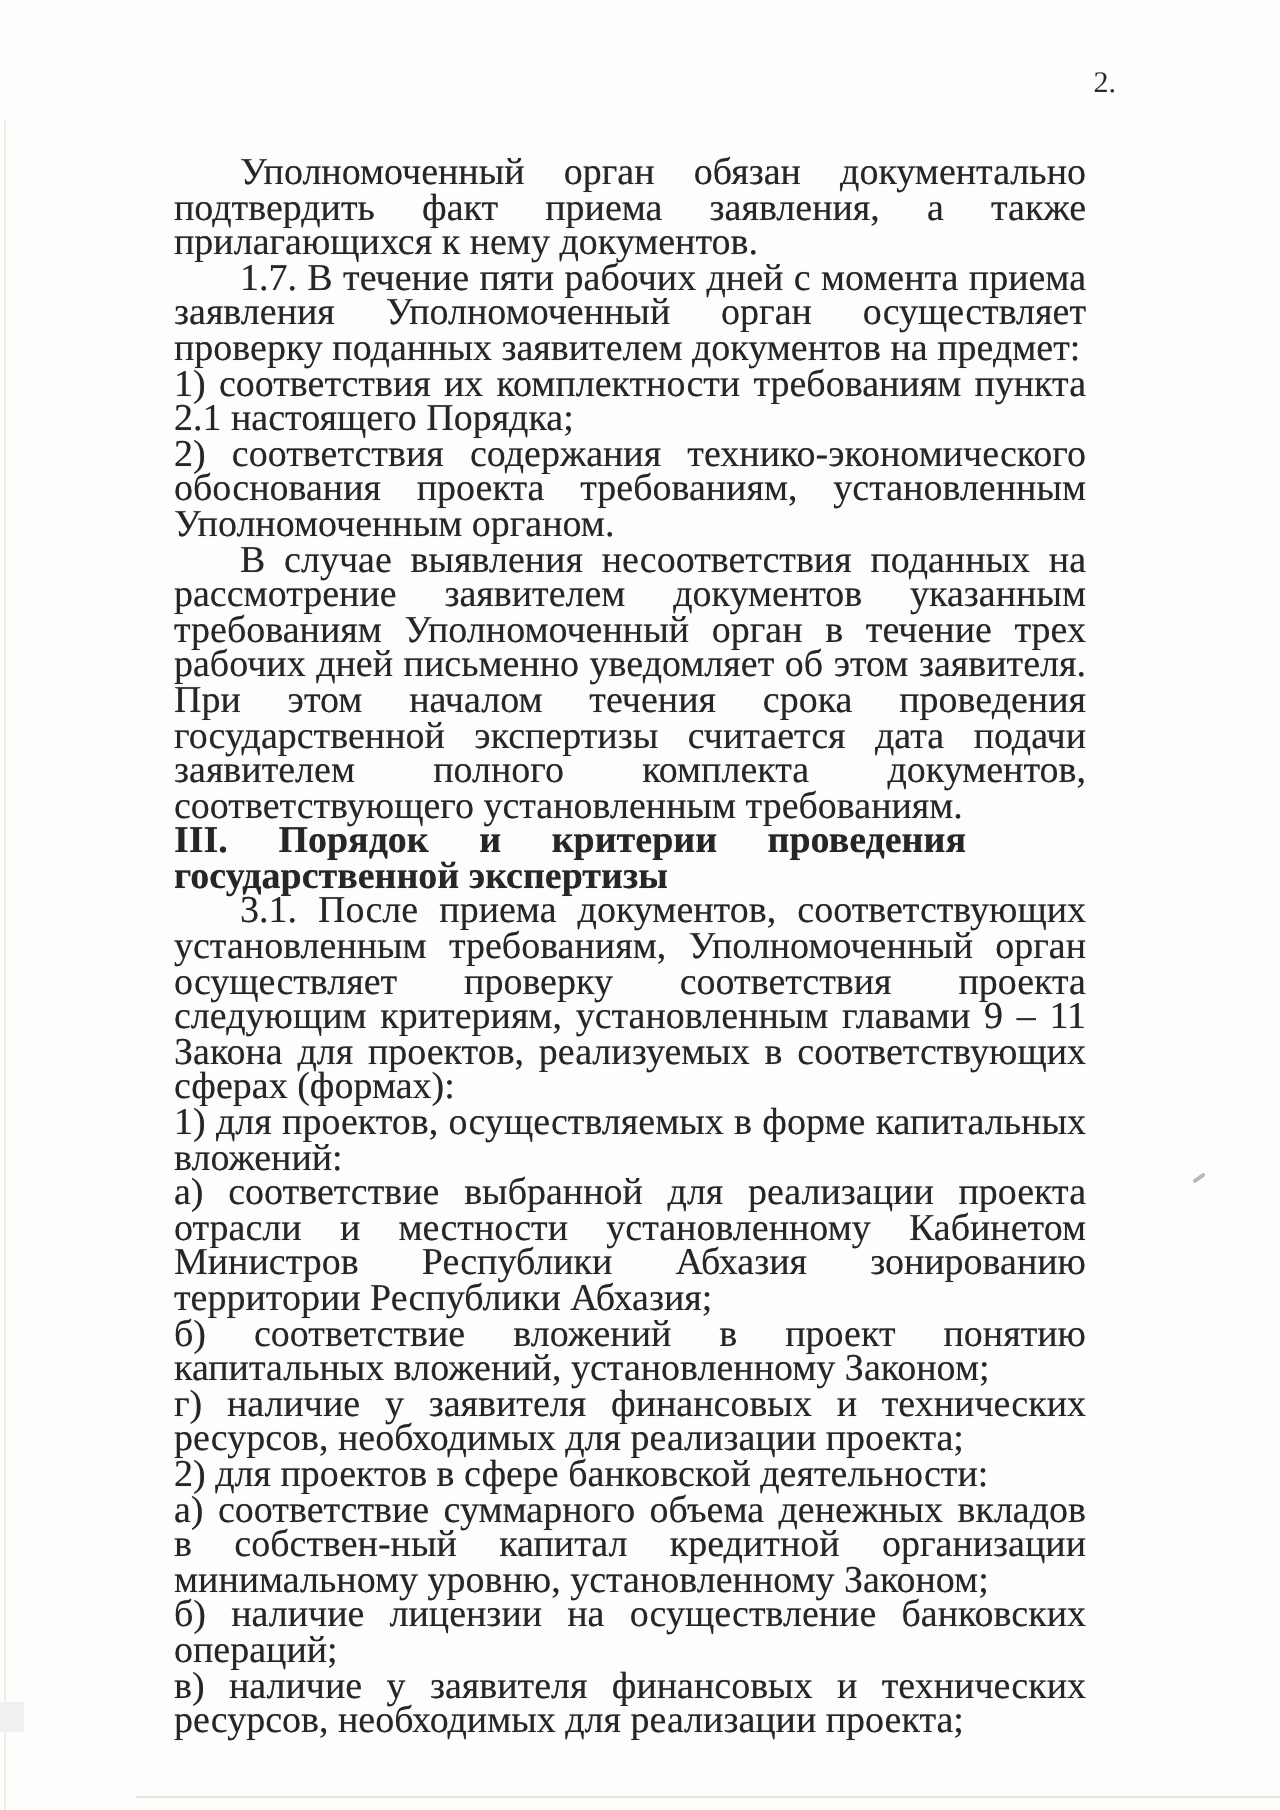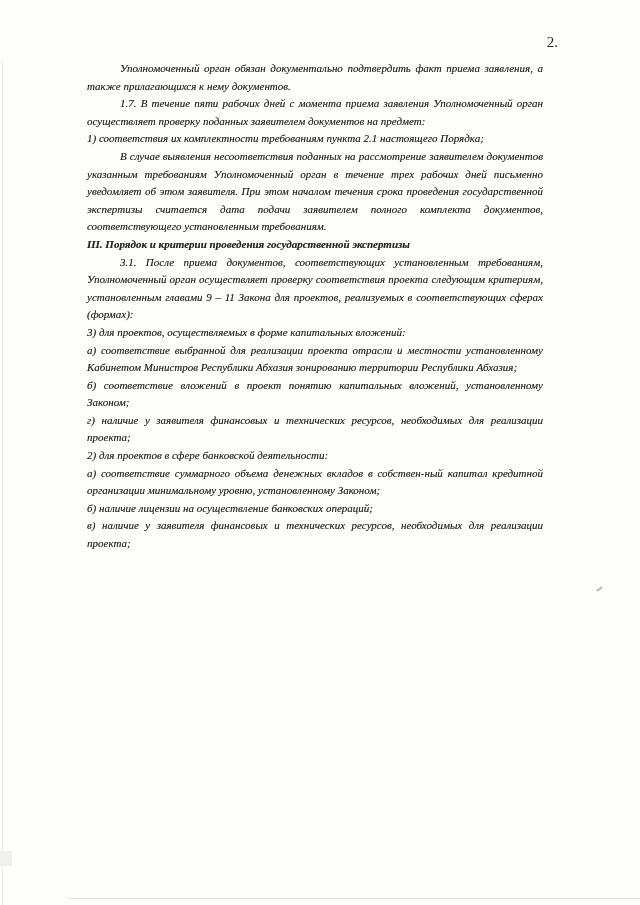--- a/index.html
+++ b/index.html
@@ -13,27 +13,26 @@
     color:#262626;
   }
   .page-number{
     position:absolute;
     top:34px;right:82px;
     font-size:15px;
     color:#2a2a2a;
   }
   .content{
     position:absolute;
-    top:60px;left:87px;
+    top:78px;left:87px;
     width:456px;
-    font-size:11px;
+    font-size:19px;
     line-height:17.6px;
     text-align:justify;
     text-shadow:0 0 .35px rgba(45,45,45,.55);
-    font-style:italic;
   }
   .content p{margin:0;padding:0;}
   .para{text-indent:33px;}
   .list1{margin-left:35px;}
   .list2{margin-left:55px;}
   .heading{
     font-weight:bold;
     margin-left:36px;
     width:396px;
     margin-top:19px;
@@ -61,24 +60,25 @@
 <body>
 
 <div class="page">
 
   <div class="page-number">2.</div>
 
   <div class="content">
     <p class="para">Уполномоченный орган обязан документально подтвердить факт приема заявления, а также прилагающихся к нему документов.</p>
     <p class="para">1.7. В течение пяти рабочих дней с момента приема заявления Уполномоченный орган осуществляет проверку поданных заявителем документов на предмет:</p>
     <p class="list1">1) соответствия их комплектности требованиям пункта 2.1 настоящего Порядка;</p>
+    <p class="list1">2) соответствия содержания технико-экономического обоснования проекта требованиям, установленным Уполномоченным органом.</p>
     <p class="para">В случае выявления несоответствия поданных на рассмотрение заявителем документов указанным требованиям Уполномоченный орган в течение трех рабочих дней письменно уведомляет об этом заявителя. При этом началом течения срока проведения государственной экспертизы считается дата подачи заявителем полного комплекта документов, соответствующего установленным требованиям.</p>
     <p class="heading">III. Порядок и критерии проведения государственной экспертизы</p>
     <p class="para">3.1. После приема документов, соответствующих установленным требованиям, Уполномоченный орган осуществляет проверку соответствия проекта следующим критериям, установленным главами 9 – 11 Закона для проектов, реализуемых в соответствующих сферах (формах):</p>
-    <p class="list1">3) для проектов, осуществляемых в форме капитальных вложений:</p>
+    <p class="list1">1) для проектов, осуществляемых в форме капитальных вложений:</p>
     <p class="list2">а) соответствие выбранной для реализации проекта отрасли и местности установленному Кабинетом Министров Республики Абхазия зонированию территории Республики Абхазия;</p>
     <p class="list2">б) соответствие вложений в проект понятию капитальных вложений, установленному Законом;</p>
     <p class="list2">г) наличие у заявителя финансовых и технических ресурсов, необходимых для реализации проекта;</p>
     <p class="list1">2) для проектов в сфере банковской деятельности:</p>
     <p class="list2">а) соответствие суммарного объема денежных вкладов в собствен-ный капитал кредитной организации минимальному уровню, установленному Законом;</p>
     <p class="list2">б) наличие лицензии на осуществление банковских операций;</p>
     <p class="list2">в) наличие у заявителя финансовых и технических ресурсов, необходимых для реализации проекта;</p>
   </div>
 
   <div class="edge-left"></div>

